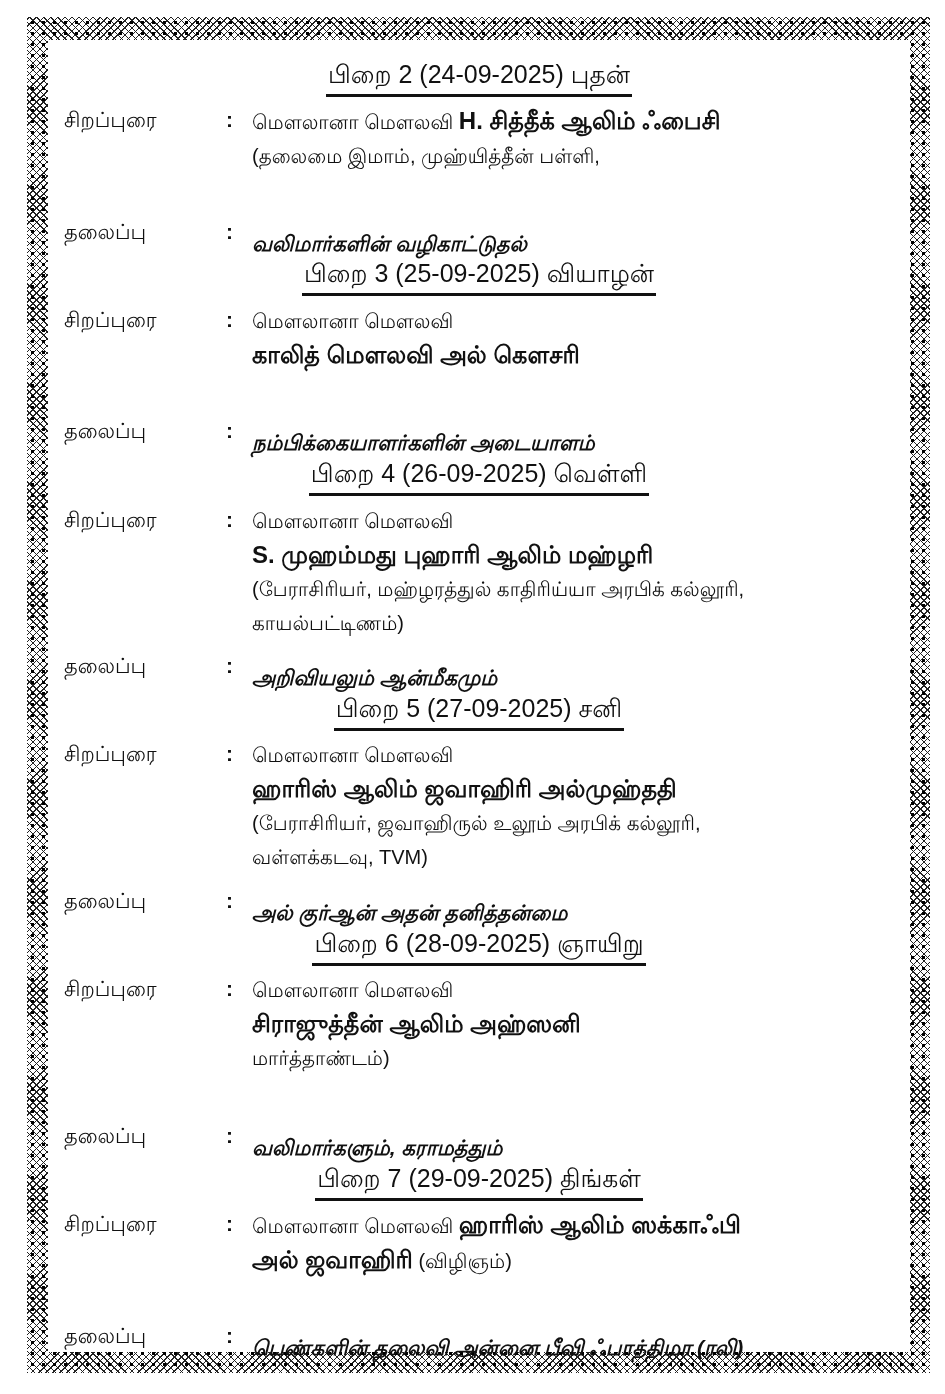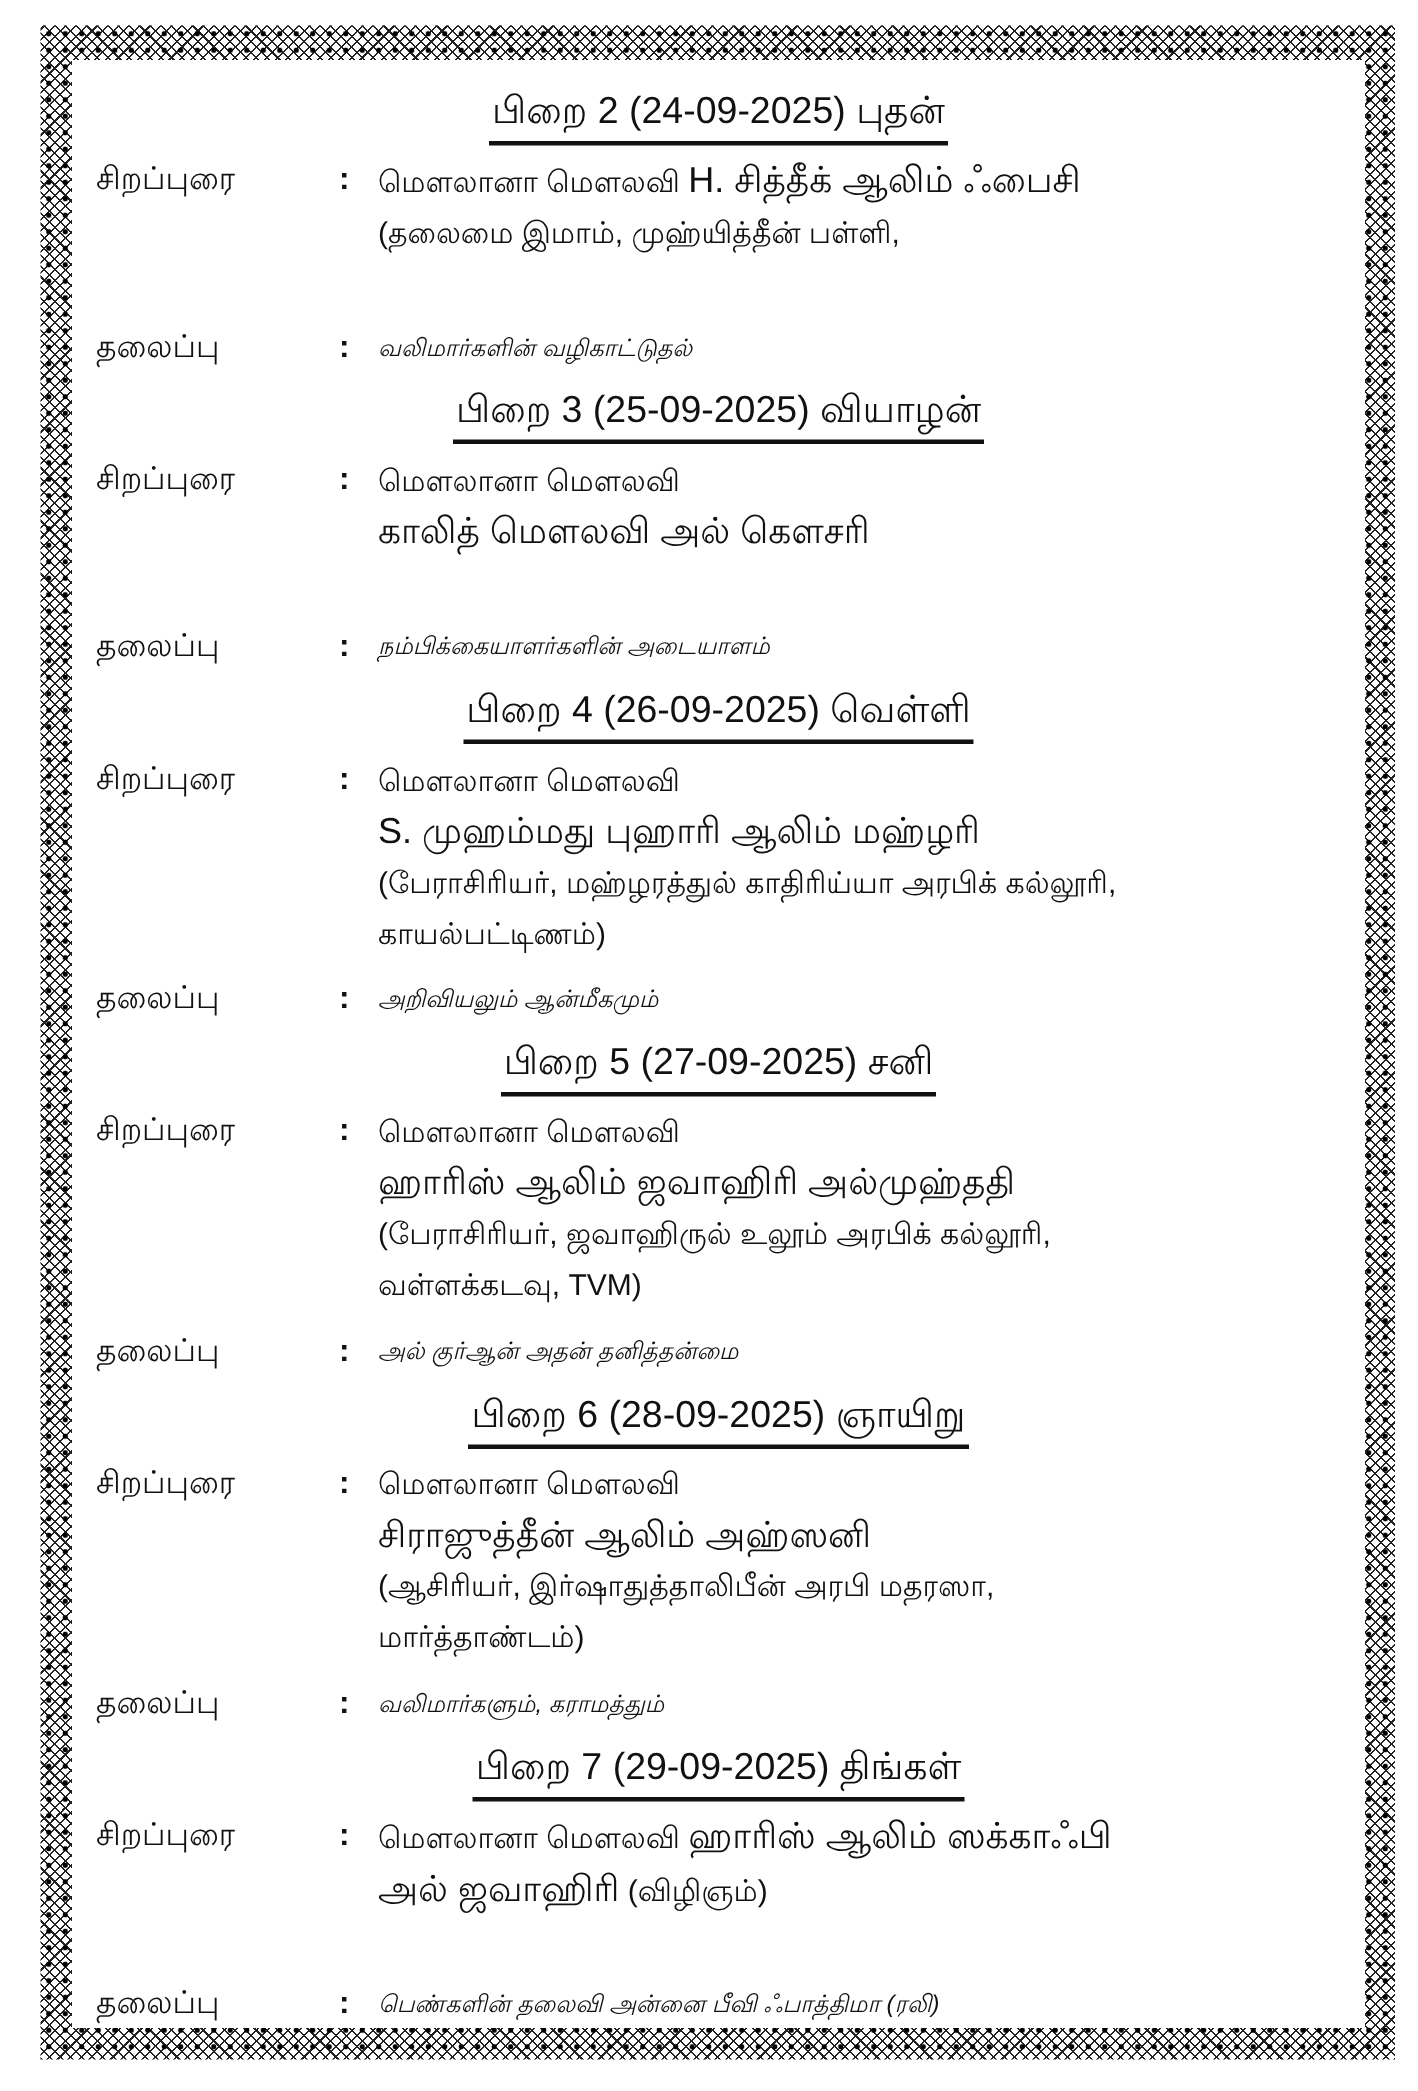--- a/index.html
+++ b/index.html
@@ -28,22 +28,22 @@
   .day-head {
     position: absolute; left: 0; width: 862px; text-align: center;
     font-family: "Liberation Sans Narrow", "Liberation Sans", sans-serif;
     font-weight: normal; font-size: 25px; line-height: 32px;
   }
   .day-head span { display: inline-block; padding: 0 2px 4px; border-bottom: 3px solid #111; }
   .row { position: absolute; left: 0; width: 862px; }
   .label { position: absolute; left: 16px; font-size: 21px; line-height: 32px; }
   .colon { position: absolute; left: 178px; font-size: 21px; font-weight: bold; line-height: 32px; }
   .val { position: absolute; left: 204px; width: 650px; font-size: 20px; line-height: 34px; }
-  .val .name { font-weight: normal; font-size: 24px; }
-  .title-val { font-style: italic; font-weight: normal; font-size: 16px; }
+  .val .name { font-weight: bold; font-size: 24px; }
+  .title-val { font-style: italic; font-weight: bold; font-size: 21px; margin-top: 11px; }
   .line { display: block; white-space: nowrap; }
 </style>
 </head>
 <body>
 
 <div class="frame"></div>
 <div class="frame-inner"></div>
 
 <div class="content">
 
@@ -111,21 +111,20 @@
     <div class="val title-val">அல் குர்ஆன் அதன் தனித்தன்மை</div>
   </div>
 
   <div class="day-head" style="top:887px;"><span>பிறை 6 (28-09-2025) ஞாயிறு</span></div>
   <div class="row" style="top:933px;">
     <span class="label">சிறப்புரை</span>
     <span class="colon">:</span>
     <div class="val">
       <span class="line">மௌலானா மௌலவி</span>
       <span class="line name">சிராஜுத்தீன் ஆலிம் அஹ்ஸனி</span>
-      <span class="line">(ஆசிரியர், இர்ஷாதுத்தாலிபீன் அரபி மதரஸா,</span>
       <span class="line">மார்த்தாண்டம்)</span>
     </div>
   </div>
   <div class="row" style="top:1080px;">
     <span class="label">தலைப்பு</span>
     <span class="colon">:</span>
     <div class="val title-val">வலிமார்களும், கராமத்தும்</div>
   </div>
 
   <div class="day-head" style="top:1122px;"><span>பிறை 7 (29-09-2025) திங்கள்</span></div>

